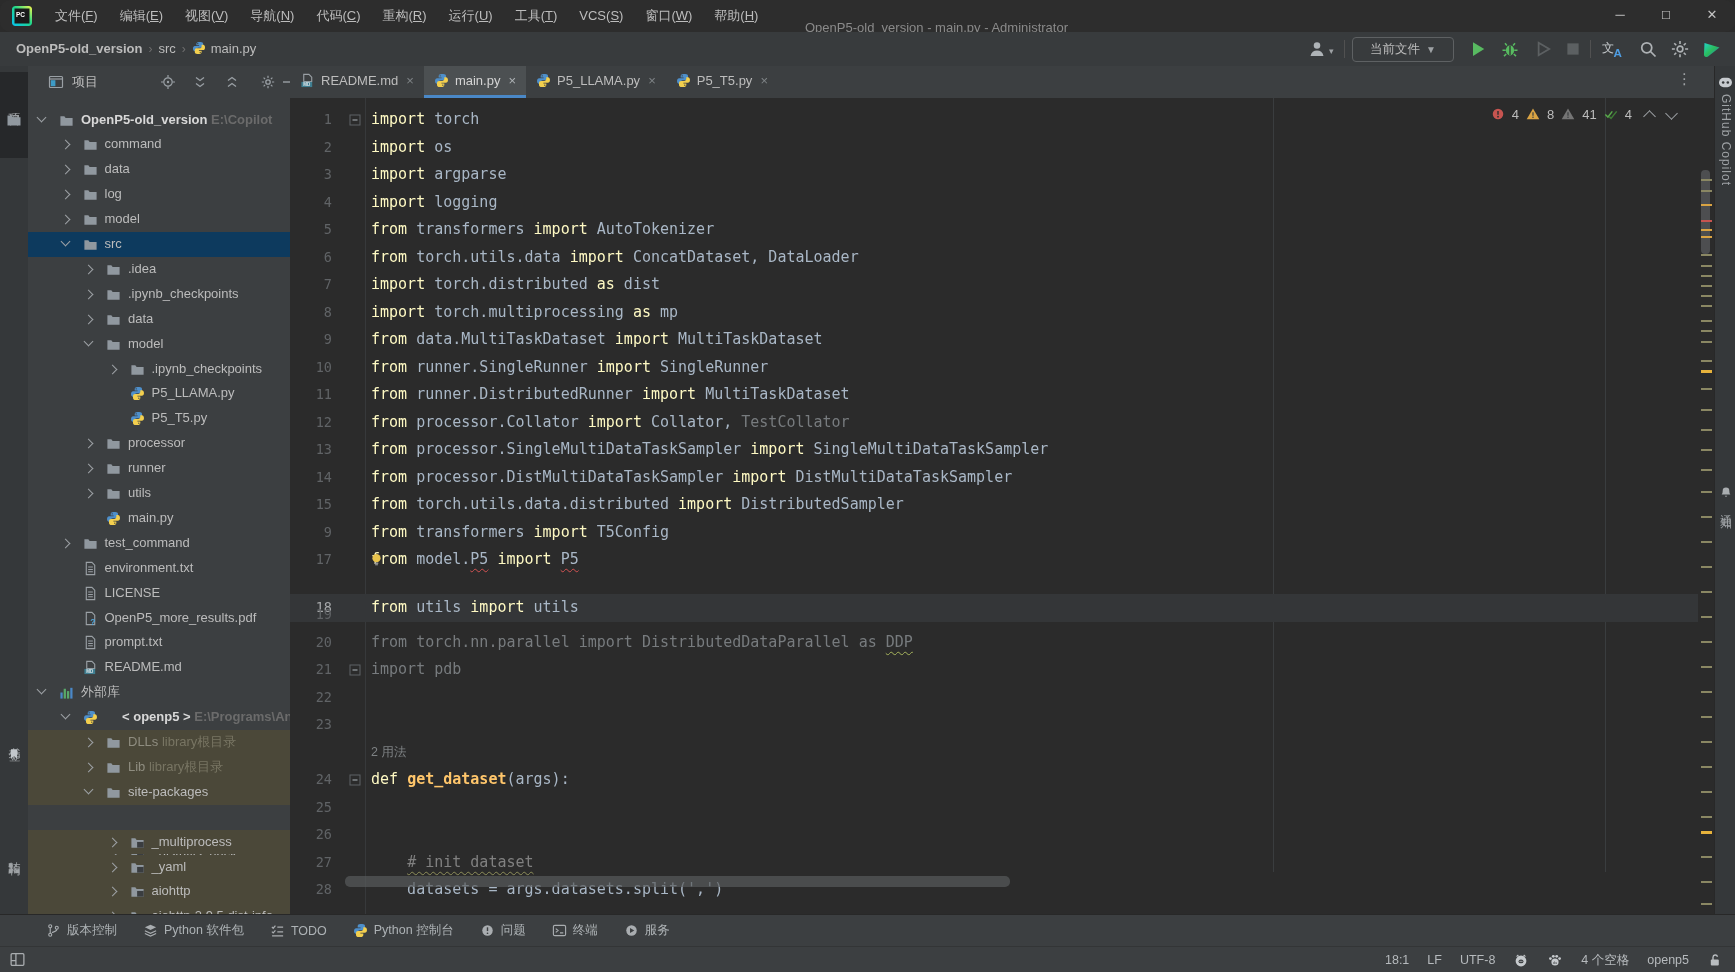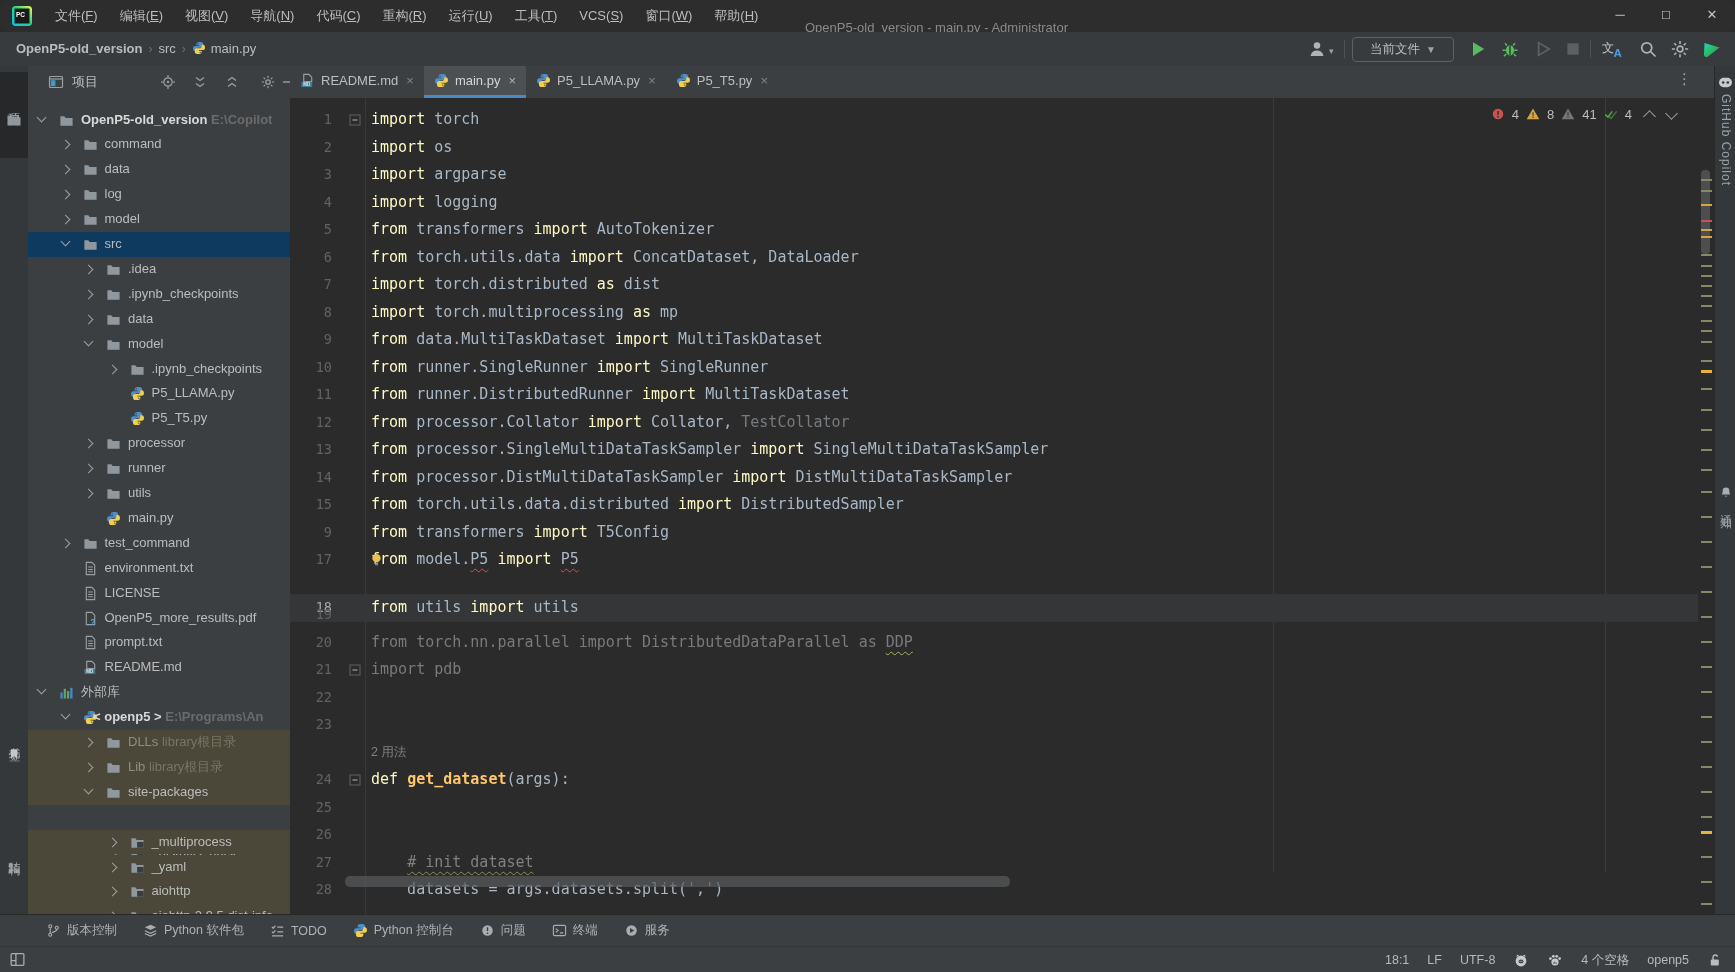--- a/index.html
+++ b/index.html
@@ -490,21 +490,21 @@
             <span class="tlabel" style="left: 53px;">外部库</span>
           </div>
           <div class="trow" style="top: 607.1px;">
             <span class="chev down" style="left: 33.5px;"></span>
             <span class="tico" style="left: 54.5px;">
               <svg viewBox="0 0 16 16" width="15" height="15">
                 <path d="M7.9 1.1C6.1 1.1 5 2 5 3.3v1.6h3.1v.7H3.3C2 5.6 1.1 6.8 1.1 8.6s.9 3 2.2 3H5V9.8c0-1.2 1-2.2 2.2-2.2h3.5c1.2 0 2.1-1 2.1-2.2V3.3c0-1.3-1-2.2-2.9-2.2zM6.6 2.3a.75.75 0 110 1.5.75.75 0 010-1.5z" fill="#4e8fca"></path>
                 <path d="M8.1 14.9c1.8 0 2.9-.9 2.9-2.2v-1.6H7.9v-.7h4.8c1.3 0 2.2-1.2 2.2-3s-.9-3-2.2-3H11v1.8c0 1.2-1 2.2-2.2 2.2H5.3c-1.2 0-2.1 1-2.1 2.2v2.1c0 1.3 1 2.2 2.9 2.2zm1.3-1.2a.75.75 0 110-1.5.75.75 0 010 1.5z" fill="#f3cf4e"></path>
               </svg>
             </span>
-            <span class="tlabel bold" style="left: 65px;">&lt; openp5 &gt;<span class="tsuffix"> E:\Programs\An</span></span>
+            <span class="tlabel bold" style="left: 94px;">&lt; openp5 &gt;<span class="tsuffix"> E:\Programs\An</span></span>
           </div>
           <div class="trow lib" style="top: 632px;">
             <span class="chev right" style="left: 57px;"></span>
             <span class="tico" style="left: 78px;">
               <svg viewBox="0 0 16 16" width="15" height="15">
                 <path d="M1.5 3.5h4.2l1.4 1.8h7.4v8.2H1.5z" fill="#90989f"></path>
               </svg>
             </span>
             <span class="tlabel dim" style="left: 100px;">DLLs<span class="tsuffix dim"> library根目录</span></span>
           </div>

